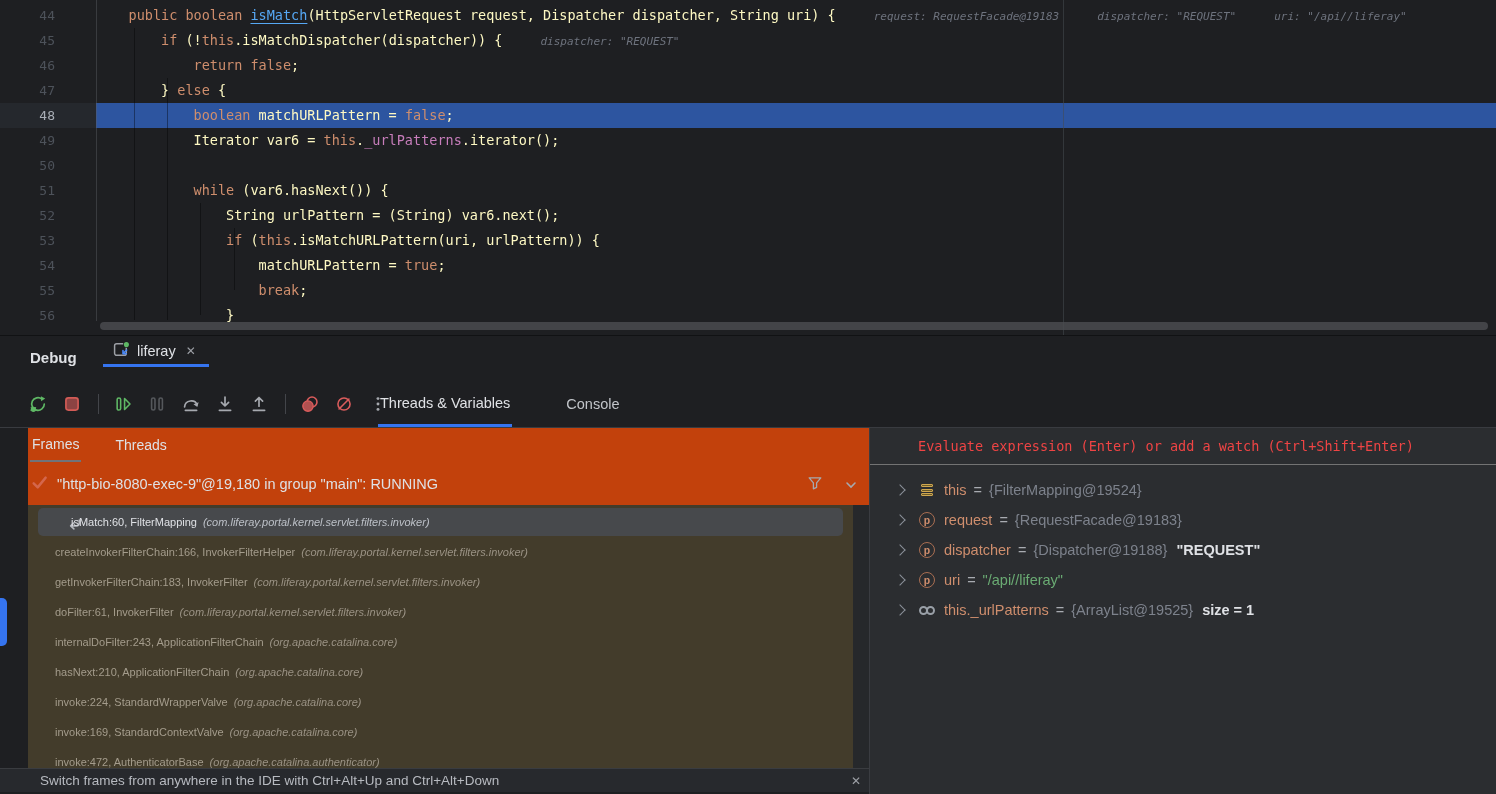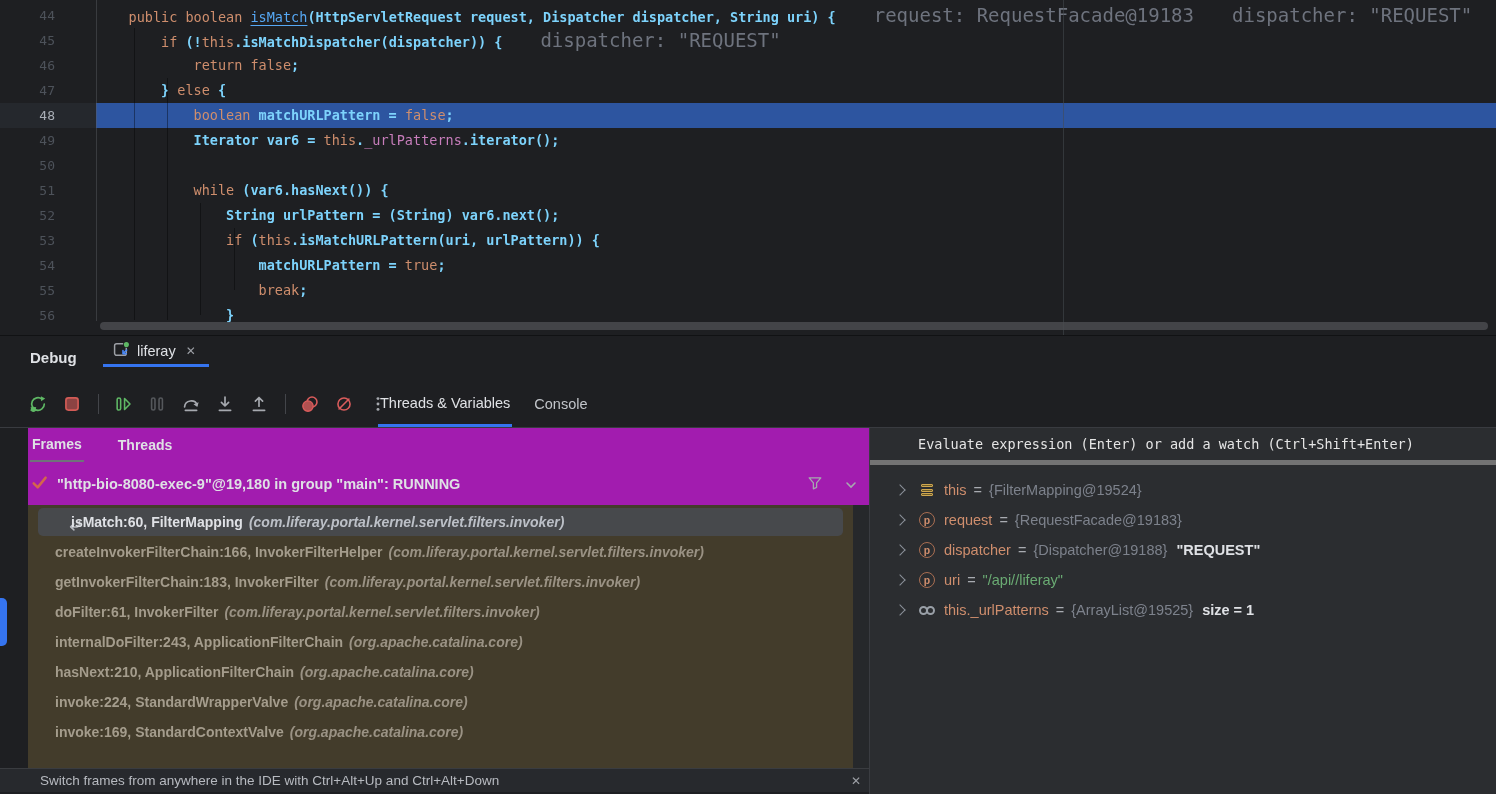--- a/index.html
+++ b/index.html
@@ -9,25 +9,25 @@
 
   
   .editor { position:absolute; left:0; top:0; width:1496px; height:335px; background:#1e1f22; }
   #code-lines { position:absolute; left:0; top:3px; right:0; }
   .code-row { display:flex; height:25px; line-height:25px;
               font-family:"DejaVu Sans Mono", monospace; font-size:13.5px; white-space:pre; }
   .gut { flex:0 0 96px; width:96px; text-align:right; padding-right:41px; color:#4d525a; font-size:13px; }
   .codepart { flex:1 1 auto; color:#bcbec4; }
   .code-row.current .codepart { background:#2d55a0; }
   .code-row.current .gut { background:#25282d; color:#a9aeb6; }
-  .tk-pl { color:#7dd3fc;font-weight:bold; }
+  .tk-pl { color:#fef9c3; }
   .tk-kw { color:#cf8e6d; }
   .tk-md { color:#56a8f5; text-decoration:underline; text-underline-offset:3px; }
   .tk-fd { color:#c77dbb; }
-  .hint { color:#6e737e; font-size:19px; margin-left:38px; }
+  .hint { color:#6e737e; font-style:italic; font-size:11px; margin-left:38px; }
   .hint:first-of-type { margin-left:18px; }
   .gutter-sep { position:absolute; left:96px; top:0; width:1px; height:321px; background:rgba(90,94,100,.45); z-index:3; }
   .guide { position:absolute; width:1px; background:rgba(0,0,0,.38); z-index:3; }
   .g1 { left:134px; top:28px;  height:292px; }
   .g2 { left:167px; top:78px;  height:242px; }
   .g3 { left:200px; top:203px; height:112px; }
   .g4 { left:234px; top:228px; height:62px; }
   .margin-line { position:absolute; left:1063px; top:0; width:1px; height:335px; background:rgba(70,74,80,.55); z-index:3; }
   .hscroll { position:absolute; left:100px; top:322px; width:1388px; height:8px; background:#4c4e52; border-radius:4px; opacity:.8; z-index:4; }
 
@@ -38,61 +38,61 @@
   .session-tab { position:absolute; left:103px; top:1px; height:30px; display:flex; align-items:center; gap:7px;
                  padding:0 13px 0 10px; border-bottom:3px solid #3574f0; color:#dfe1e5; font-size:14.5px; }
   .tab-close { color:#9da0a6; font-size:12px; margin-left:3px; cursor:default; }
 
   
   .dbg-toolbar { position:absolute; left:0; top:381px; width:1496px; height:47px;
                  border-bottom:1px solid #393b40; display:flex; align-items:center; }
   .tbtn { width:24px; height:24px; margin-right:10px; display:flex; align-items:center; justify-content:center; border-radius:4px; }
   .tbtn:first-of-type { margin-left:26px; }
   .tsep { width:1px; height:20px; background:#43454a; margin:0 12px 0 4px; }
-  .view-tabs { position:absolute; left:378px; top:0; height:46px; display:flex; gap:20px; }
+  .view-tabs { position:absolute; left:378px; top:0; height:46px; display:flex; gap:52px; }
   .vtab { display:flex; align-items:center; height:100%; font-size:14.5px; color:#c2c5ca; padding:0 2px; }
   .vtab.active { color:#dfe1e5; border-bottom:3px solid #3574f0; }
 
   
   .stripe { position:absolute; left:0; top:428px; width:28px; height:366px; background:#1e1f22; }
   .pill { position:absolute; left:0; top:170px; width:7px; height:48px; background:#3574f0; border-radius:0 5px 5px 0; }
 
   
-  .frames-panel { position:absolute; left:28px; top:428px; width:841px; height:340px; background:#a21caf;font-weight:bold; }
+  .frames-panel { position:absolute; left:28px; top:428px; width:841px; height:340px; background:#c2410c; }
   .vsep { position:absolute; left:869px; top:428px; width:1px; height:366px; background:#3a3c41; }
   .ft-tabs { position:absolute; left:0; top:0; height:34px; display:flex; padding-left:2px; }
   .fttab { height:34px; display:flex; align-items:center; font-size:14px; color:#dfe1e5; margin-right:32px; padding:0 2px; }
   .fttab.active { border-bottom:2px solid #6f737a; }
   .thread-row { position:absolute; left:0; top:34px; width:841px; height:43px; display:flex; align-items:center;
                 color:#dfe1e5; font-size:14.5px; }
   .thread-check { margin-left:3px; }
   .thread-label { margin-left:9px; white-space:nowrap; }
   .thread-funnel { position:absolute; right:46px; top:13px; }
   .thread-chev { position:absolute; right:10px; top:15px; }
   .frames-list { position:absolute; left:0; top:77px; width:825px; height:263px; background:#433c2b; overflow:hidden; padding-top:2px; }
   .frames-track { position:absolute; left:825px; top:77px; width:16px; height:263px; background:#26282b; }
-  .frame-row { position:relative; height:30px; line-height:30px; padding-left:27px; font-size:14px;
+  .frame-row { position:relative; height:30px; line-height:30px; padding-left:27px; font-size:11px;
                color:#a49c8c; white-space:nowrap; overflow:hidden; }
   .frame-row .pkg { font-style:italic; color:#9a9284; margin-left:6px; }
   .frame-row.selected { color:#dfe1e5; }
   .frame-row.selected .pkg { color:#bcc0c7; }
   .selbg { position:absolute; left:10px; top:1px; width:805px; height:28px; background:#47494c; border-radius:5px; z-index:0; }
   .frame-row > span { position:relative; z-index:1; }
   .ret-ic { position:absolute; left:12px; top:7px; z-index:1; }
 
   
   .banner { position:absolute; left:0; top:768px; width:869px; height:24px; background:#27292d;
             border-top:1px solid #3a3c40; display:flex; align-items:center; font-size:13.5px; color:#b7bac0; }
   .banner-text { margin-left:40px; }
   .banner-close { position:absolute; right:8px; color:#9da0a6; font-size:12px; }
 
   
   .vars-panel { position:absolute; left:870px; top:428px; width:626px; height:366px; background:#2b2d30; }
-  .eval-row { height:37px; display:flex; align-items:center; padding-left:48px; color:#e5e5e5;
-              font-family:"DejaVu Sans Mono", monospace; font-size:13.5px; border-bottom:5px solid #737373; }
+  .eval-row { height:37px; display:flex; align-items:center; padding-left:48px; color:#ef4444;
+              font-family:"DejaVu Sans Mono", monospace; font-size:13.5px; border-bottom:1px solid #737373; }
   #var-list { padding-top:10px; }
   .var-row { height:30px; display:flex; align-items:center; padding-left:26px; font-size:14.5px; color:#bcbec4; }
   .caret { width:8px; height:8px; border-right:1.6px solid #8b9099; border-top:1.6px solid #8b9099;
            transform:rotate(45deg); margin-right:13px; flex:0 0 auto; }
   .vicon { width:20px; height:18px; display:flex; align-items:center; justify-content:center; margin-right:7px; flex:0 0 auto; }
   .vname { color:#cf8e6d; }
   .veq { color:#a8abb1; margin:0 7px; }
   .vref { color:#7d828c; }
   .vstr { color:#6aab73; }
   .vextra { color:#dfe1e5; margin-left:9px; font-weight:600; }
@@ -254,20 +254,21 @@
         <div class="frame-row selected"><div class="selbg"></div><span class="ret-ic"><svg width="16" height="16" viewBox="0 0 16 16">
               <path d="M12.3 3 V6.3 A2.6 2.6 0 0 1 9.7 8.9 H4.2 M6.9 5.9 L3.6 8.9 L6.9 11.9" fill="none" stroke="#b6b9bf" stroke-width="1.5" stroke-linecap="round" stroke-linejoin="round"></path>
             </svg></span><span class="loc">isMatch:60, FilterMapping</span><span class="pkg">(com.liferay.portal.kernel.servlet.filters.invoker)</span></div>
         <div class="frame-row"><span class="loc">createInvokerFilterChain:166, InvokerFilterHelper</span><span class="pkg">(com.liferay.portal.kernel.servlet.filters.invoker)</span></div>
         <div class="frame-row"><span class="loc">getInvokerFilterChain:183, InvokerFilter</span><span class="pkg">(com.liferay.portal.kernel.servlet.filters.invoker)</span></div>
         <div class="frame-row"><span class="loc">doFilter:61, InvokerFilter</span><span class="pkg">(com.liferay.portal.kernel.servlet.filters.invoker)</span></div>
         <div class="frame-row"><span class="loc">internalDoFilter:243, ApplicationFilterChain</span><span class="pkg">(org.apache.catalina.core)</span></div>
         <div class="frame-row"><span class="loc">hasNext:210, ApplicationFilterChain</span><span class="pkg">(org.apache.catalina.core)</span></div>
         <div class="frame-row"><span class="loc">invoke:224, StandardWrapperValve</span><span class="pkg">(org.apache.catalina.core)</span></div>
         <div class="frame-row"><span class="loc">invoke:169, StandardContextValve</span><span class="pkg">(org.apache.catalina.core)</span></div>
+        <div class="frame-row"><span class="loc">invoke:472, AuthenticatorBase</span><span class="pkg">(org.apache.catalina.authenticator)</span></div>
       </div>
     <div class="frames-track"></div>
   </section>
   <div class="vsep"></div>
 
   <section class="vars-panel">
     <div class="eval-row">
       <span>Evaluate expression (Enter) or add a watch (Ctrl+Shift+Enter)</span>
     </div>
     <div id="var-list">

